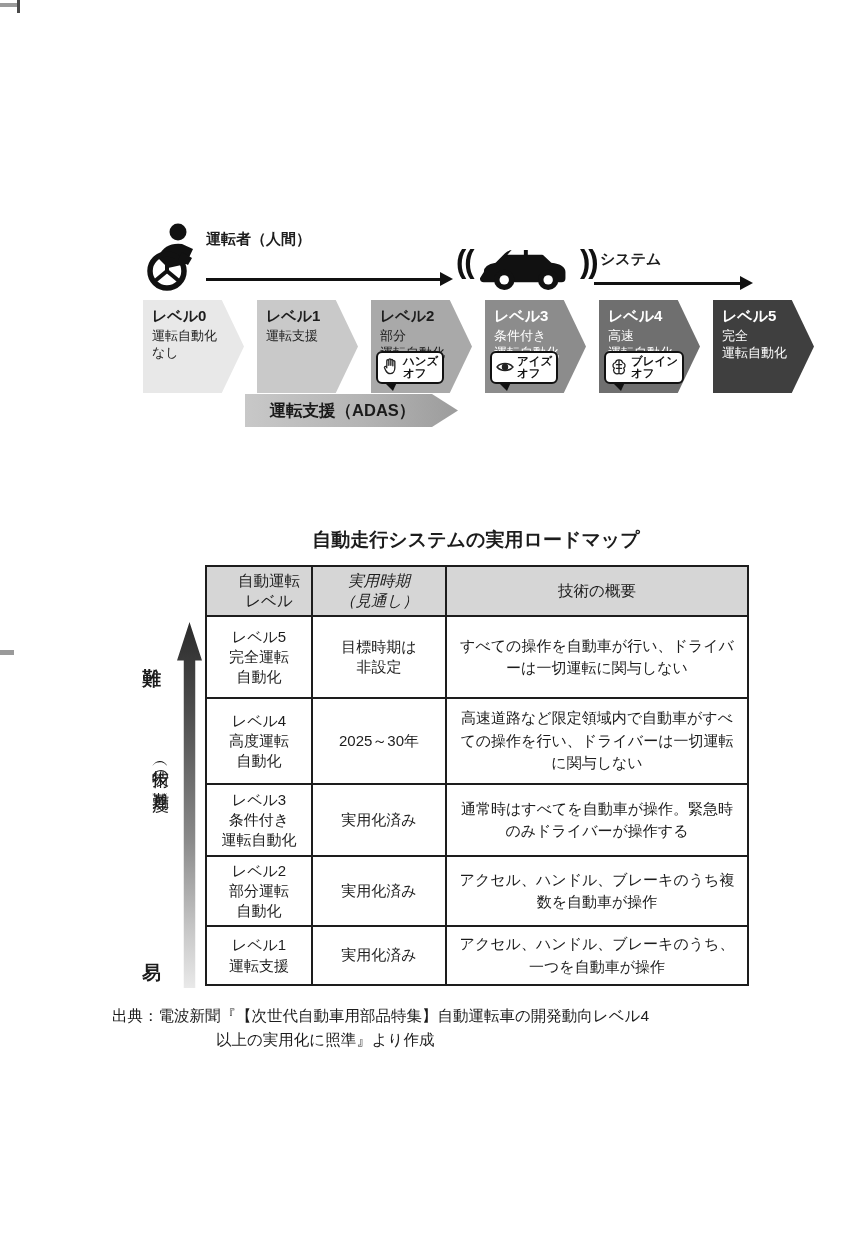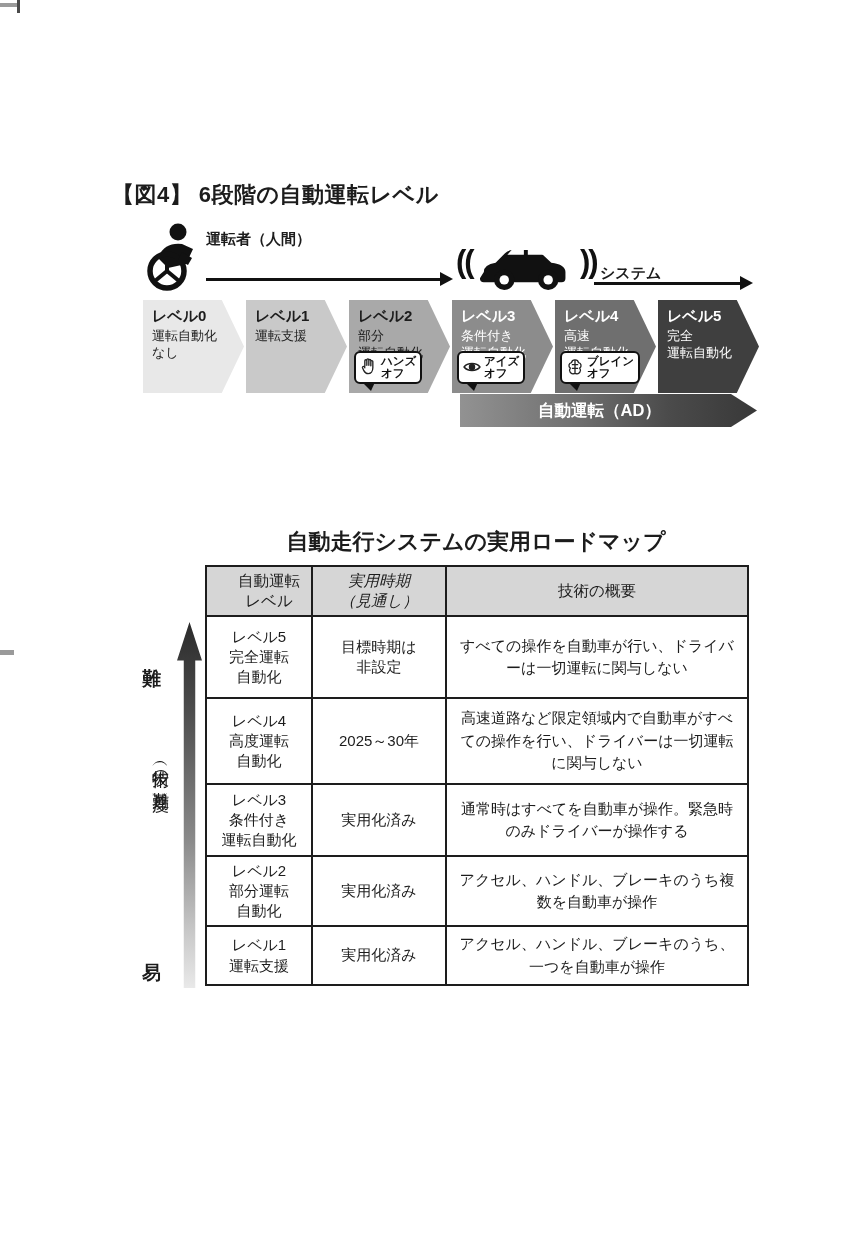--- a/index.html
+++ b/index.html
@@ -12,52 +12,52 @@
   .corner-h { position:absolute; left:0; top:3px; width:18px; height:4px; background:#9a9a9a; }
   .corner-v { position:absolute; left:17px; top:0; width:3px; height:13px; background:#4a4a4a; }
   .edge-dash { position:absolute; left:0; top:650px; width:14px; height:5px; background:#9a9a9a; }
 
   .fig-title { position:absolute; left:112px; top:180px; font-size:22px; font-weight:700; letter-spacing:.5px; }
 
   
   .driver-svg { position:absolute; left:138px; top:222px; }
   .actor-label { position:absolute; font-size:15px; font-weight:700; }
   .driver-label { left:206px; top:230px; }
-  .system-label { left:600px; top:264px; }
+  .system-label { left:600px; top:250px; }
   .harrow { position:absolute; height:3px; background:#111; }
   .harrow::after { content:''; position:absolute; right:-11px; top:-6px;
       border-left:13px solid #111; border-top:7.5px solid transparent; border-bottom:7.5px solid transparent; }
   .driver-arrow { left:206px; top:278px; width:236px; }
   .system-arrow { left:594px; top:282px; width:148px; }
   .wave { position:absolute; font-size:31px; font-weight:700; color:#111; letter-spacing:-2px; }
   .wave-left  { left:456px; top:244px; }
   .wave-right { left:580px; top:244px; }
   .car-svg { position:absolute; left:476px; top:238px; }
 
   
-  .chevrons { position:absolute; left:143px; top:300px; display:flex; gap:2px; }
+  .chevrons { position:absolute; left:143px; top:300px; display:flex; gap:13px; }
   .chev { position:relative; width:101px; height:93px; padding:7px 9px 0 9px;
       clip-path:polygon(0 0, 78% 0, 100% 50%, 78% 100%, 0 100%); }
   .chev .lv { font-size:15px; font-weight:700; line-height:1.25; }
   .chev .desc { font-size:13px; line-height:1.3; margin-top:2px; }
   .badge { position:absolute; left:5px; bottom:9px; display:flex; align-items:center; gap:2px;
       background:#fff; border:2px solid #111; border-radius:6px; padding:2px 4px 2px 3px; color:#111; z-index:2; }
   .badge::after { content:''; position:absolute; left:6px; bottom:-9px;
       border-style:solid; border-color:#111 transparent transparent transparent; border-width:9px 4px 0 9px; }
   .badge .blabel { font-size:11.5px; font-weight:700; line-height:1.1; white-space:pre-line; }
 
   
   .band { position:absolute; top:394px; height:33px; display:flex; align-items:center; justify-content:center;
       clip-path:polygon(0 0, calc(100% - 26px) 0, 100% 50%, calc(100% - 26px) 100%, 0 100%);
       font-size:16.5px; font-weight:700; }
   .band-adas { left:245px; width:213px; background:linear-gradient(90deg,#c8c8c8 0%,#b4b4b4 55%,#9c9c9c 100%); color:#1a1a1a; padding-right:18px; }
   .band-ad   { left:460px; width:297px; background:linear-gradient(90deg,#929292 0%,#6f6f6f 40%,#4b4b4b 70%,#383838 100%); color:#fff; padding-right:18px; }
 
   
-  .roadmap-title { position:absolute; left:205px; top:527px; width:542px; text-align:center; font-size:22px; font-weight:700; }
+  .roadmap-title { position:absolute; left:205px; top:527px; width:542px; text-align:center; font-size:19px; font-weight:700; }
 
   .vaxis { position:absolute; left:177px; top:622px; width:25px; height:366px;
       background:linear-gradient(to bottom,#2b2b2b 0%,#4e4e4e 25%,#8b8b8b 60%,#c9c9c9 85%,#e9e9e9 100%);
       clip-path:polygon(50% 0, 100% 10.5%, 73% 10.5%, 73% 100%, 27% 100%, 27% 10.5%, 0 10.5%); }
   .axis-top { position:absolute; left:142px; top:666px; font-size:19px; font-weight:700; }
   .axis-mid { position:absolute; left:149px; top:756px; font-size:17px; writing-mode:vertical-rl; text-orientation:upright; letter-spacing:1px; }
   .axis-bottom { position:absolute; left:142px; top:960px; font-size:19px; font-weight:700; }
 
   .rtable { position:absolute; left:205px; top:565px; border-collapse:collapse; table-layout:fixed; width:542px; }
   .rtable th, .rtable td { border:2px solid #1d1d1d; font-weight:400; }
@@ -76,21 +76,20 @@
 </style>
 </head>
 <body>
 
 <div class="page">
 
   <div class="corner-h"></div>
   <div class="corner-v"></div>
   <div class="edge-dash"></div>
 
-  <div class="fig-title">【図4】 6段階の自動運転レベル</div>
 
   <svg class="driver-svg" width="66" height="70" viewBox="0 0 66 70">
     <circle cx="40" cy="10" r="8.5" fill="#111"></circle>
     <path d="M20 36 Q26 20 44 22 L55 27 L48 42 L30 46 Z" fill="#111"></path>
     <circle cx="29" cy="49" r="17" fill="none" stroke="#111" stroke-width="5.5"></circle>
     <path d="M29 49 L17 59 M29 49 L41 59 M29 49 L29 35" stroke="#111" stroke-width="4"></path>
     <path d="M44 30 l10 6 l-4 7 l-10 -5 z" fill="#111"></path>
   </svg>
 
   <div class="actor-label driver-label">運転者（人間）</div>
@@ -160,21 +159,21 @@
 オフ</span>
       </div>
     </div>
     <div class="chev" style="background: rgb(63, 63, 63); color: rgb(255, 255, 255);">
       <div class="lv">レベル5</div>
       <div class="desc ml">完全
 運転自動化</div>
     </div>
   </div>
 
-  <div class="band band-ad">自動運転（AD）</div>
+  <div class="band band-adas">運転支援（ADAS）</div>
 
   <div class="roadmap-title">自動走行システムの実用ロードマップ</div>
 
   <div class="vaxis"></div>
   <div class="axis-top">難</div>
   <div class="axis-mid">（技術の難易度）</div>
   <div class="axis-bottom">易</div>
 
   <table class="rtable">
     <colgroup>
@@ -224,15 +223,17 @@
       <tr>
         <td class="c ml">レベル1
 運転支援</td>
         <td class="c ml">実用化済み</td>
         <td class="l">アクセル、ハンドル、ブレーキのうち、一つを自動車が操作</td>
       </tr>
     </tbody>
   </table>
 
   <div class="source">
+    <div>出典：電波新聞『【次世代自動車用部品特集】自動運転車の開発動向レベル4</div>
+    <div class="l2">以上の実用化に照準』より作成</div>
   </div>
 
 </div>
 
 </body></html>

